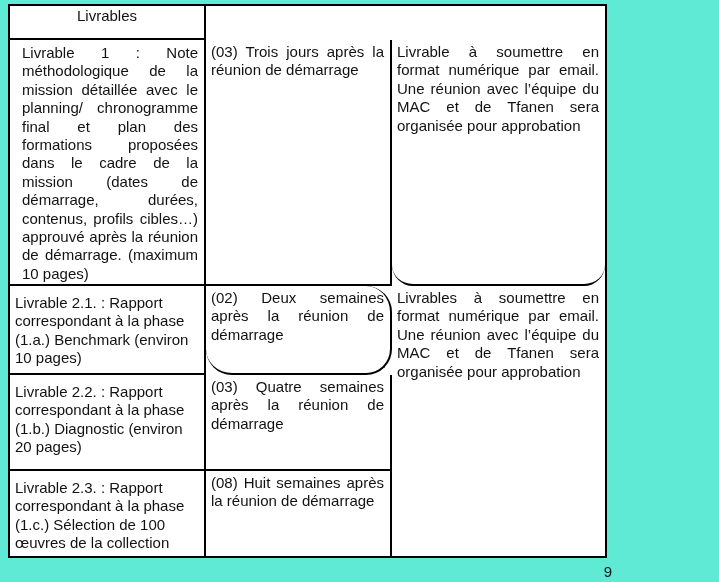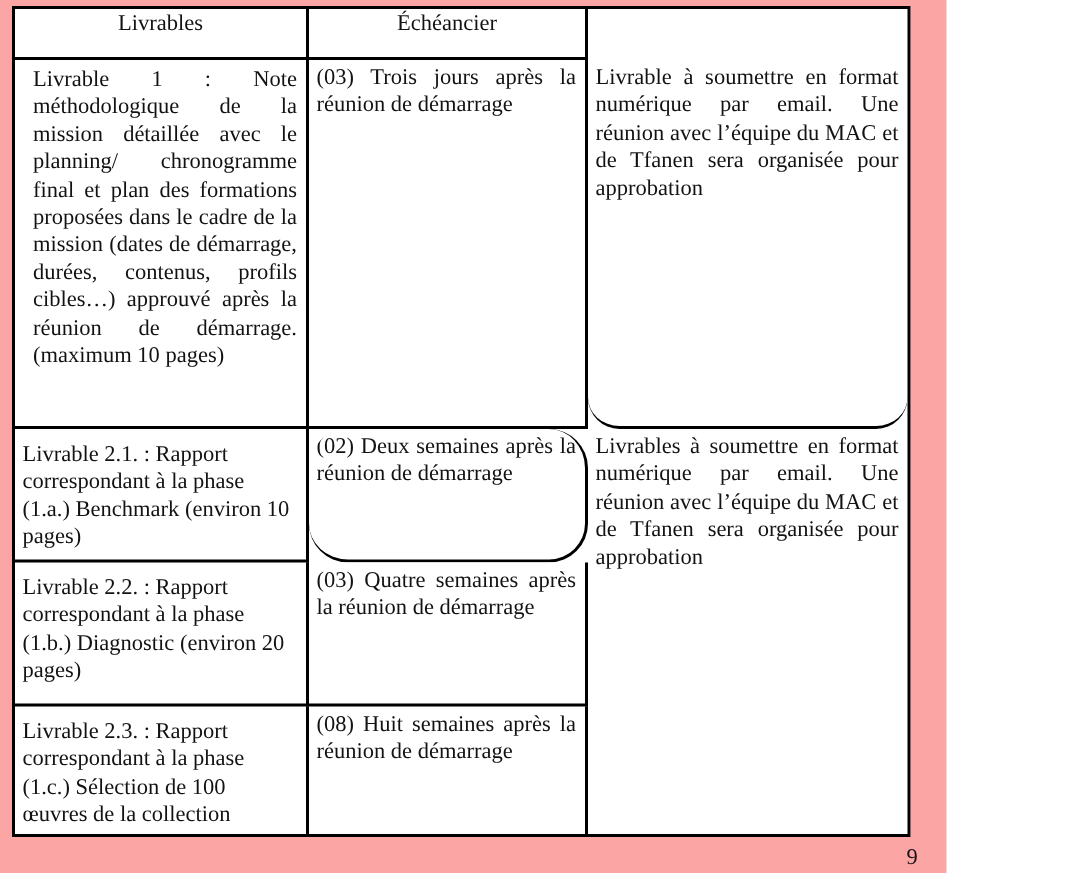--- a/index.html
+++ b/index.html
@@ -2,24 +2,24 @@
 <html><head>
 <meta charset="utf-8">
 <style>
   html, body {
     margin: 0;
     padding: 0;
     background: #ffffff;
   }
   .page {
     position: relative;
-    width: 631px;
+    width: 719px;
     height: 582px;
-    background: #fca5a5;
-    font-family: Liberation Serif, serif;
+    background: #5eead4;
+    font-family: Liberation Sans, sans-serif;
     color: #121212;
     overflow: hidden;
   }
   .doc-table {
     position: absolute;
     left: 8px;
     top: 4px;
     width: 599px;
     height: 554px;
     box-sizing: border-box;
@@ -72,21 +72,20 @@
 </style>
 </head>
 <body>
 
 <div class="page">
 
   <div class="doc-table">
 
     <div class="cell header h1">Livrables</div>
 
-    <div class="cell header h2">Échéancier</div>
 
 
     <div class="cell c1r2 just">Livrable 1 : Note méthodologique de la mission détaillée avec le planning/ chronogramme final et plan des formations proposées dans le cadre de la mission (dates de démarrage, durées, contenus, profils cibles…) approuvé après la réunion de démarrage. (maximum 10 pages)</div>
 
     <div class="cell c2r2 just">(03) Trois jours après la réunion de démarrage</div>
 
     <div class="cell c3r2 last-col just">Livrable à soumettre en format numérique par email. Une réunion avec l’équipe du MAC et de Tfanen sera organisée pour approbation</div>
 
     <div class="cell c1r3 col1-body">Livrable 2.1. : Rapport correspondant à la phase (1.a.) Benchmark (environ 10 pages)</div>
 

